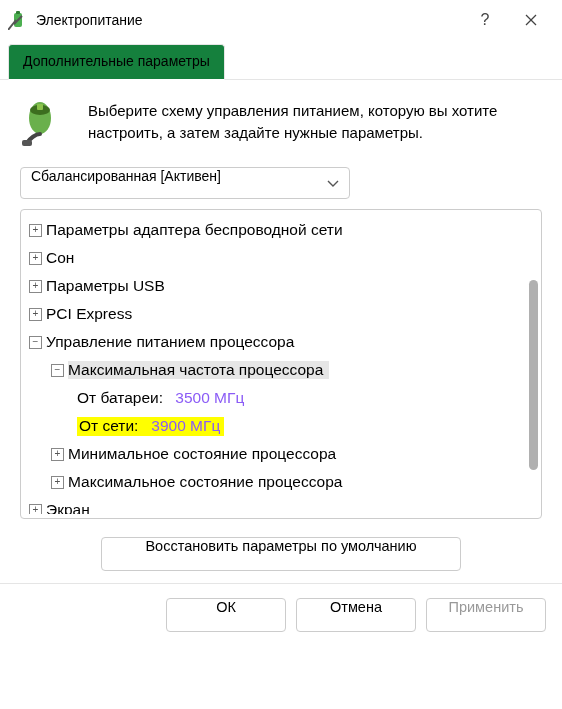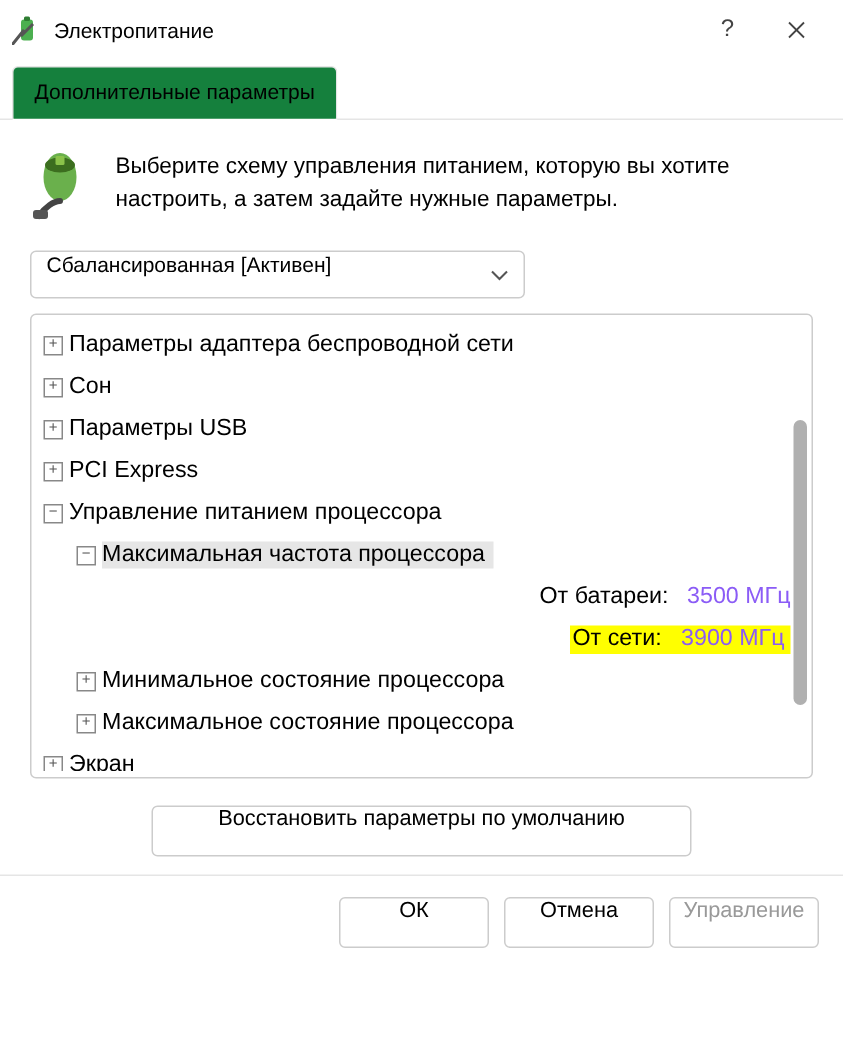--- a/index.html
+++ b/index.html
@@ -47,21 +47,21 @@
     font-size: 14px;
     background: #15803d;
   }
 
   .content {
     padding: 20px 20px 8px 20px;
   }
 
   .intro {
     display: flex;
-    gap: 17px;
+    gap: 28px;
     margin-bottom: 16px;
   }
   .intro-icon { width: 40px; flex: 0 0 40px; }
   .intro-text { font-size: 15px; line-height: 1.45; }
 
   .plan-select {
     position: relative;
     width: 330px;
     height: 32px;
     border: 1px solid #ccc;
@@ -104,21 +104,21 @@
   .toggle {
     width: 13px; height: 13px;
     border: 1px solid #888;
     display: inline-flex;
     align-items: center; justify-content: center;
     font-size: 10px; line-height: 1;
     color: #555;
     flex-shrink: 0;
   }
   .ind1 { padding-left: 22px; }
-  .ind2 { padding-left: 48px; justify-content: flex-end; }
+  .ind2 { padding-left: 48px; }
   .sel { background: #e6e6e6; padding-right: 6px; }
   .leaf-label { }
   .leaf-val-link { color: #8b5cf6; }
   .hl {
     background: #ffff00;
     padding: 0 4px 1px 2px;
   }
 
   .restore-row {
     display: flex;
@@ -140,21 +140,21 @@
   }
   .btn.wide { width: 360px; }
 
   .footer {
     border-top: 1px solid #e5e5e5;
     padding: 14px 16px;
     display: flex;
     justify-content: flex-end;
     gap: 10px;
   }
-  .btn.fixed { width: 100px; }
+  .btn.fixed { width: 120px; }
   .btn.disabled { color: #999; }
 </style>
 </head>
 <body>
 
 <div class="titlebar">
   <span class="titlebar-icon">
     <svg viewBox="0 0 20 20" width="20" height="20">
       <rect x="6" y="3" width="8" height="14" rx="2" fill="#4caf50"></rect>
       <rect x="8" y="1" width="4" height="3" rx="1" fill="#2e7d32"></rect>
@@ -274,15 +274,15 @@
 </div>
 
 <div class="footer">
   <button class="btn fixed">
     <span>ОК</span>
   </button>
   <button class="btn fixed">
     <span>Отмена</span>
   </button>
   <button class="btn fixed disabled">
-    <span>Управление</span>
+    <span>Применить</span>
   </button>
 </div>
 
 </body></html>

